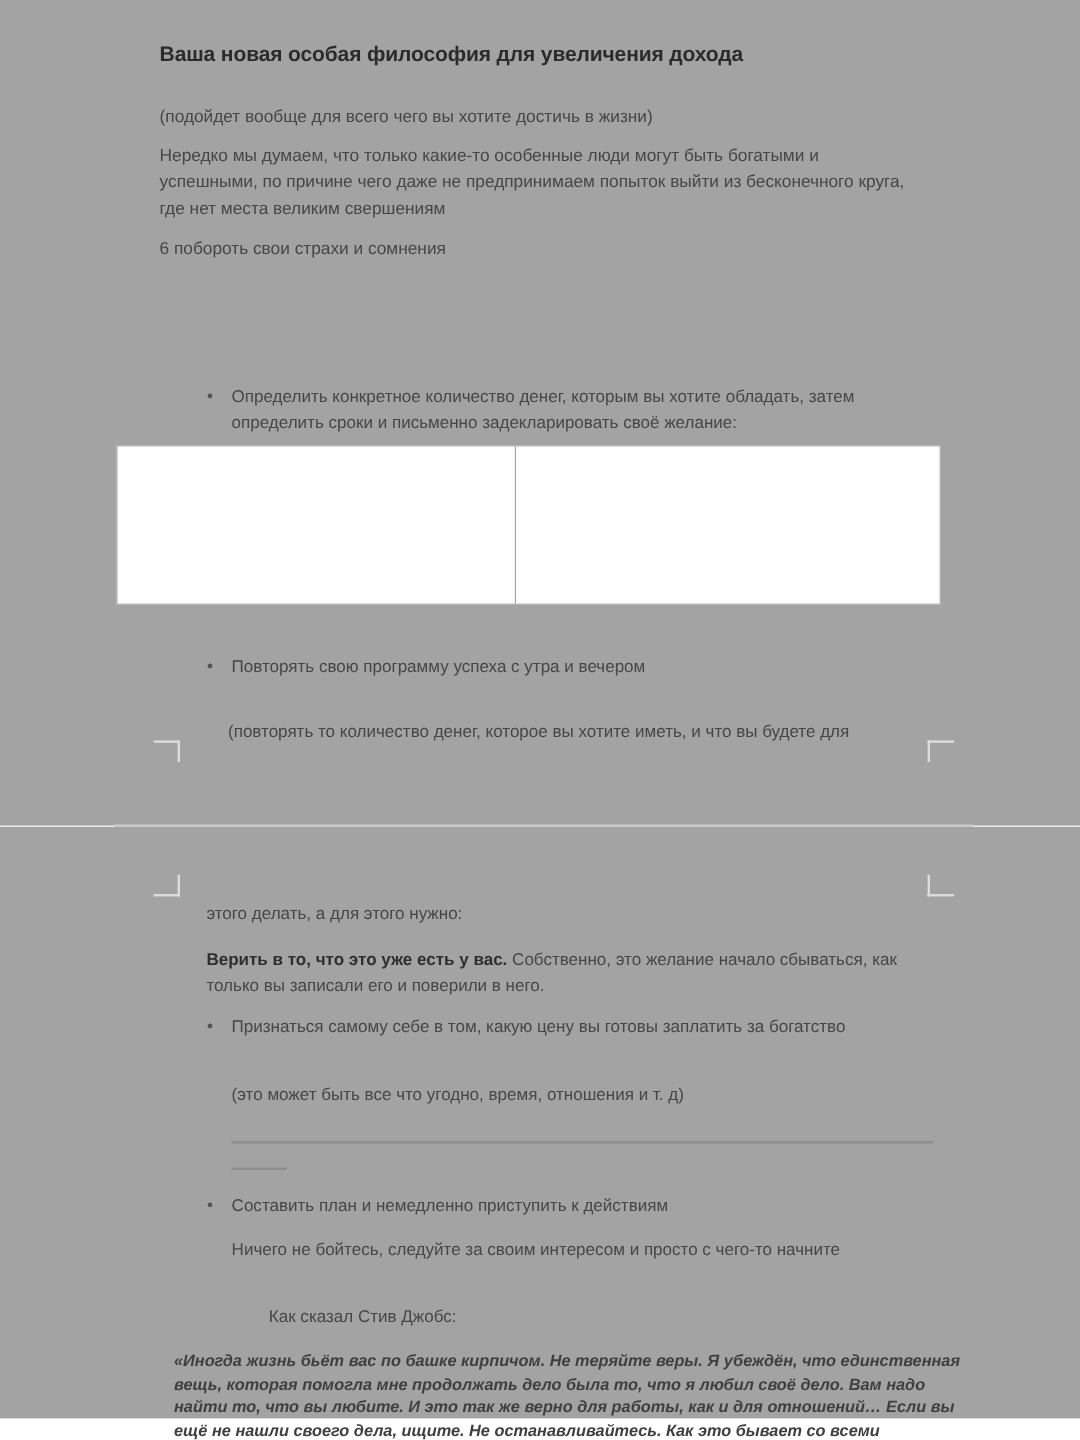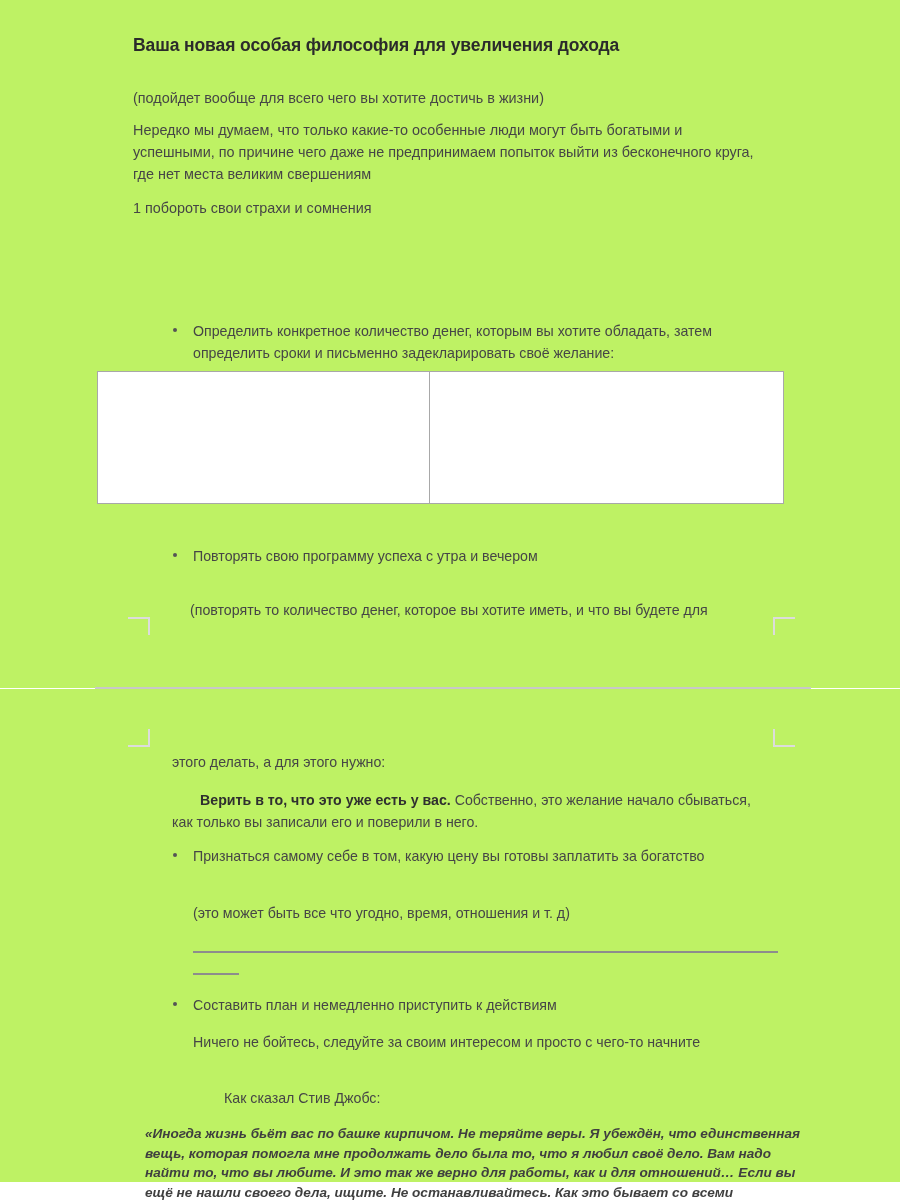--- a/index.html
+++ b/index.html
@@ -16,21 +16,21 @@
     font-family: "Liberation Sans", "DejaVu Sans", sans-serif;
     color: #3c3c3c;
     -webkit-font-smoothing: antialiased;
   }
 
   
   .doc-page {
     position: absolute;
     left: 0;
     width: 900px;
-    background: #bef264;
+    background: #a3a3a3;
   }
   #page-one { top: 0; height: 688px; }
   #page-two { top: 689px; height: 493px; }
 
   
   .page-separator {
     position: absolute;
     left: 95px;
     top: 687px;
     width: 716px;
@@ -120,21 +120,21 @@
 
   .sub-para {
     position: absolute;
     left: 193px;
     width: 580px;
     font-size: 14.2px;
     line-height: 22px;
     color: #464646;
   }
 
-  .bold-lead { font-weight: bold; color: #2f2f2f; margin-left: 28px; }
+  .bold-lead { font-weight: bold; color: #2f2f2f; }
 
   
   .doc-table {
     position: absolute;
     left: 97px;
     top: 371px;
     width: 687px;
     height: 133px;
     border: 1px solid #a8a8a8;
     box-sizing: border-box;
@@ -176,21 +176,21 @@
 <body>
 
 <div class="doc-page" id="page-one">
 
   <div class="heading">Ваша новая особая философия для увеличения дохода</div>
 
   <div class="para" style="top:76px;">(подойдет вообще для всего чего вы хотите достичь в жизни)</div>
 
   <div class="para" style="top:108px;">Нередко мы думаем, что только какие-то особенные люди могут быть богатыми и успешными, по причине чего даже не предпринимаем попыток выйти из бесконечного круга, где нет места великим свершениям</div>
 
-  <div class="para" style="top:186px;">1 побороть свои страхи и сомнения</div>
+  <div class="para" style="top:186px;">6 побороть свои страхи и сомнения</div>
 
 
 
   <div class="bullet-row" style="top:320px;">
     <span class="dot"></span>
     <span class="btext">Определить конкретное количество денег, которым вы хотите обладать, затем определить сроки и письменно задекларировать своё желание:</span>
   </div>
 
   <div class="doc-table">
     <div class="cell cell-left"></div>

